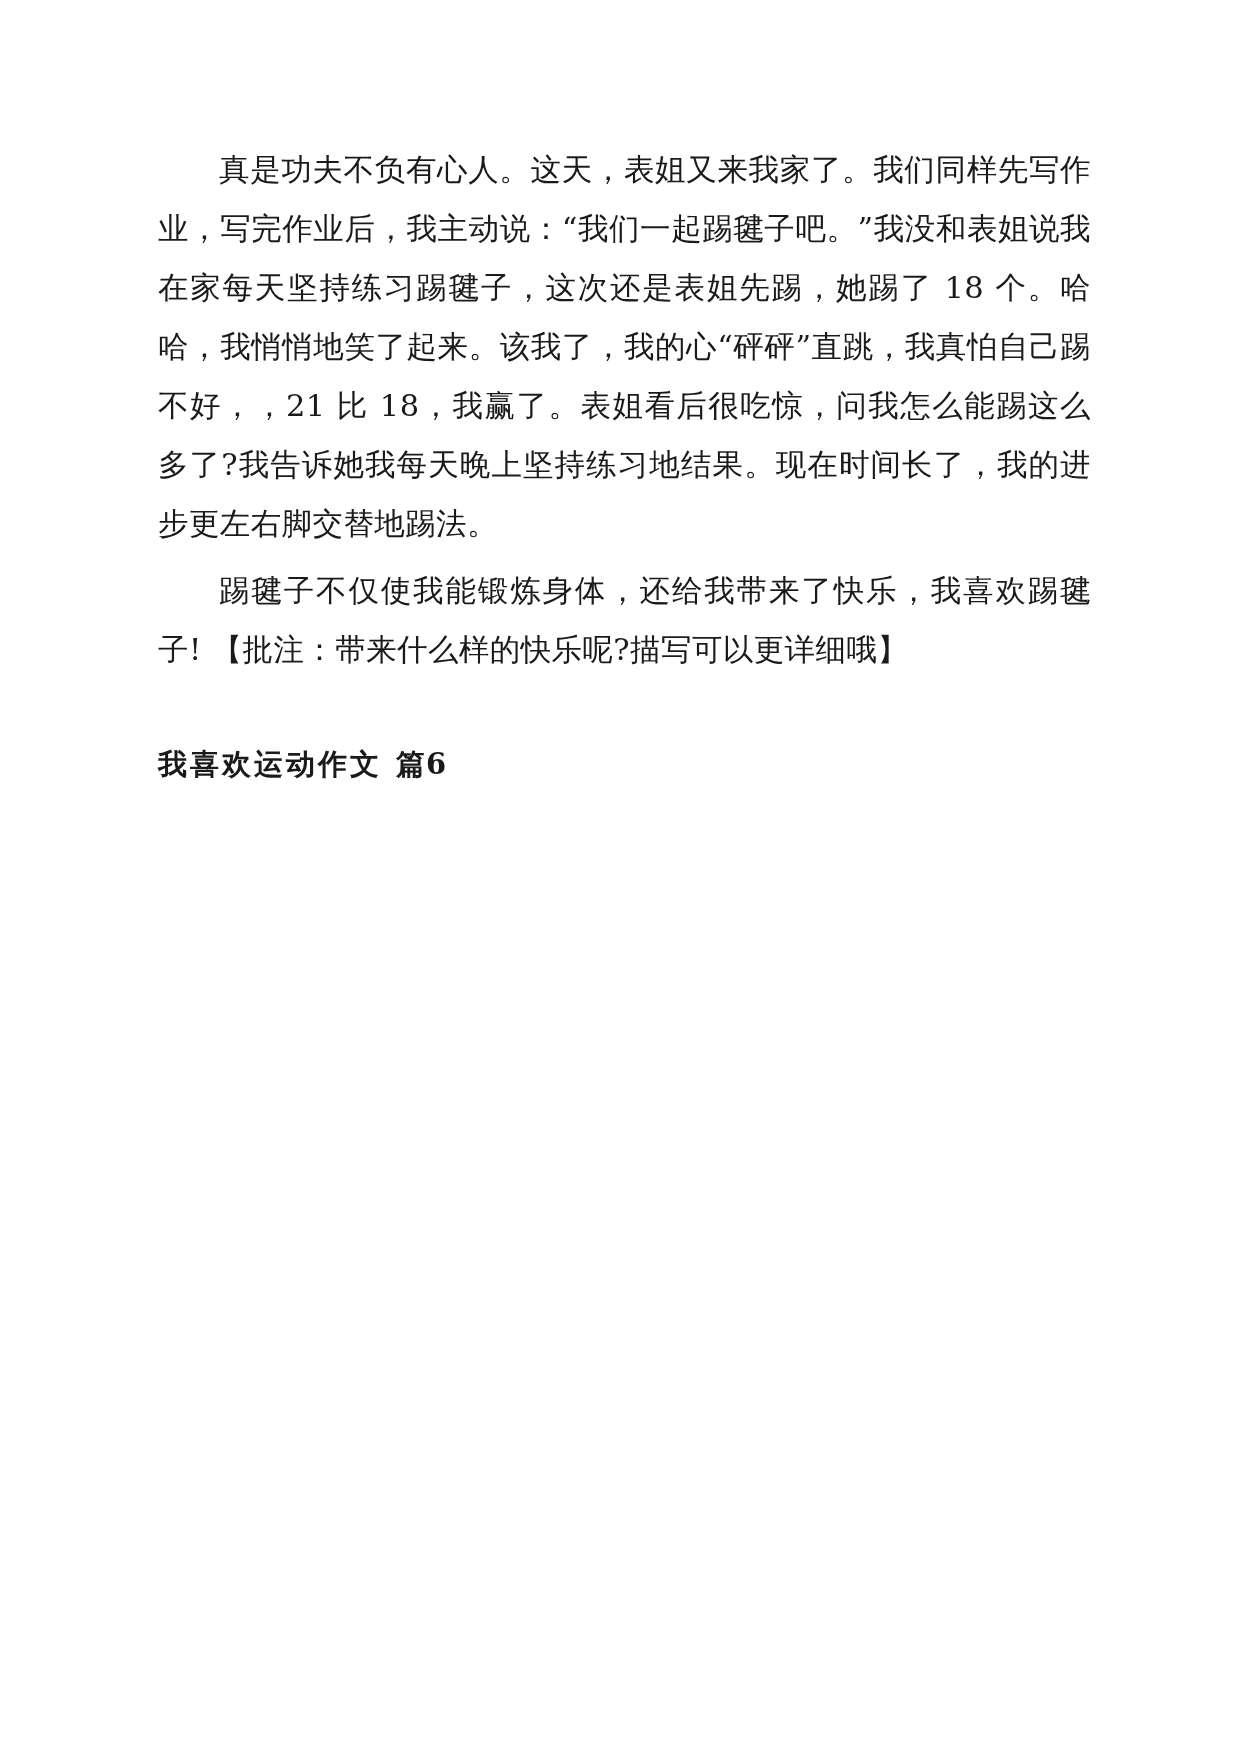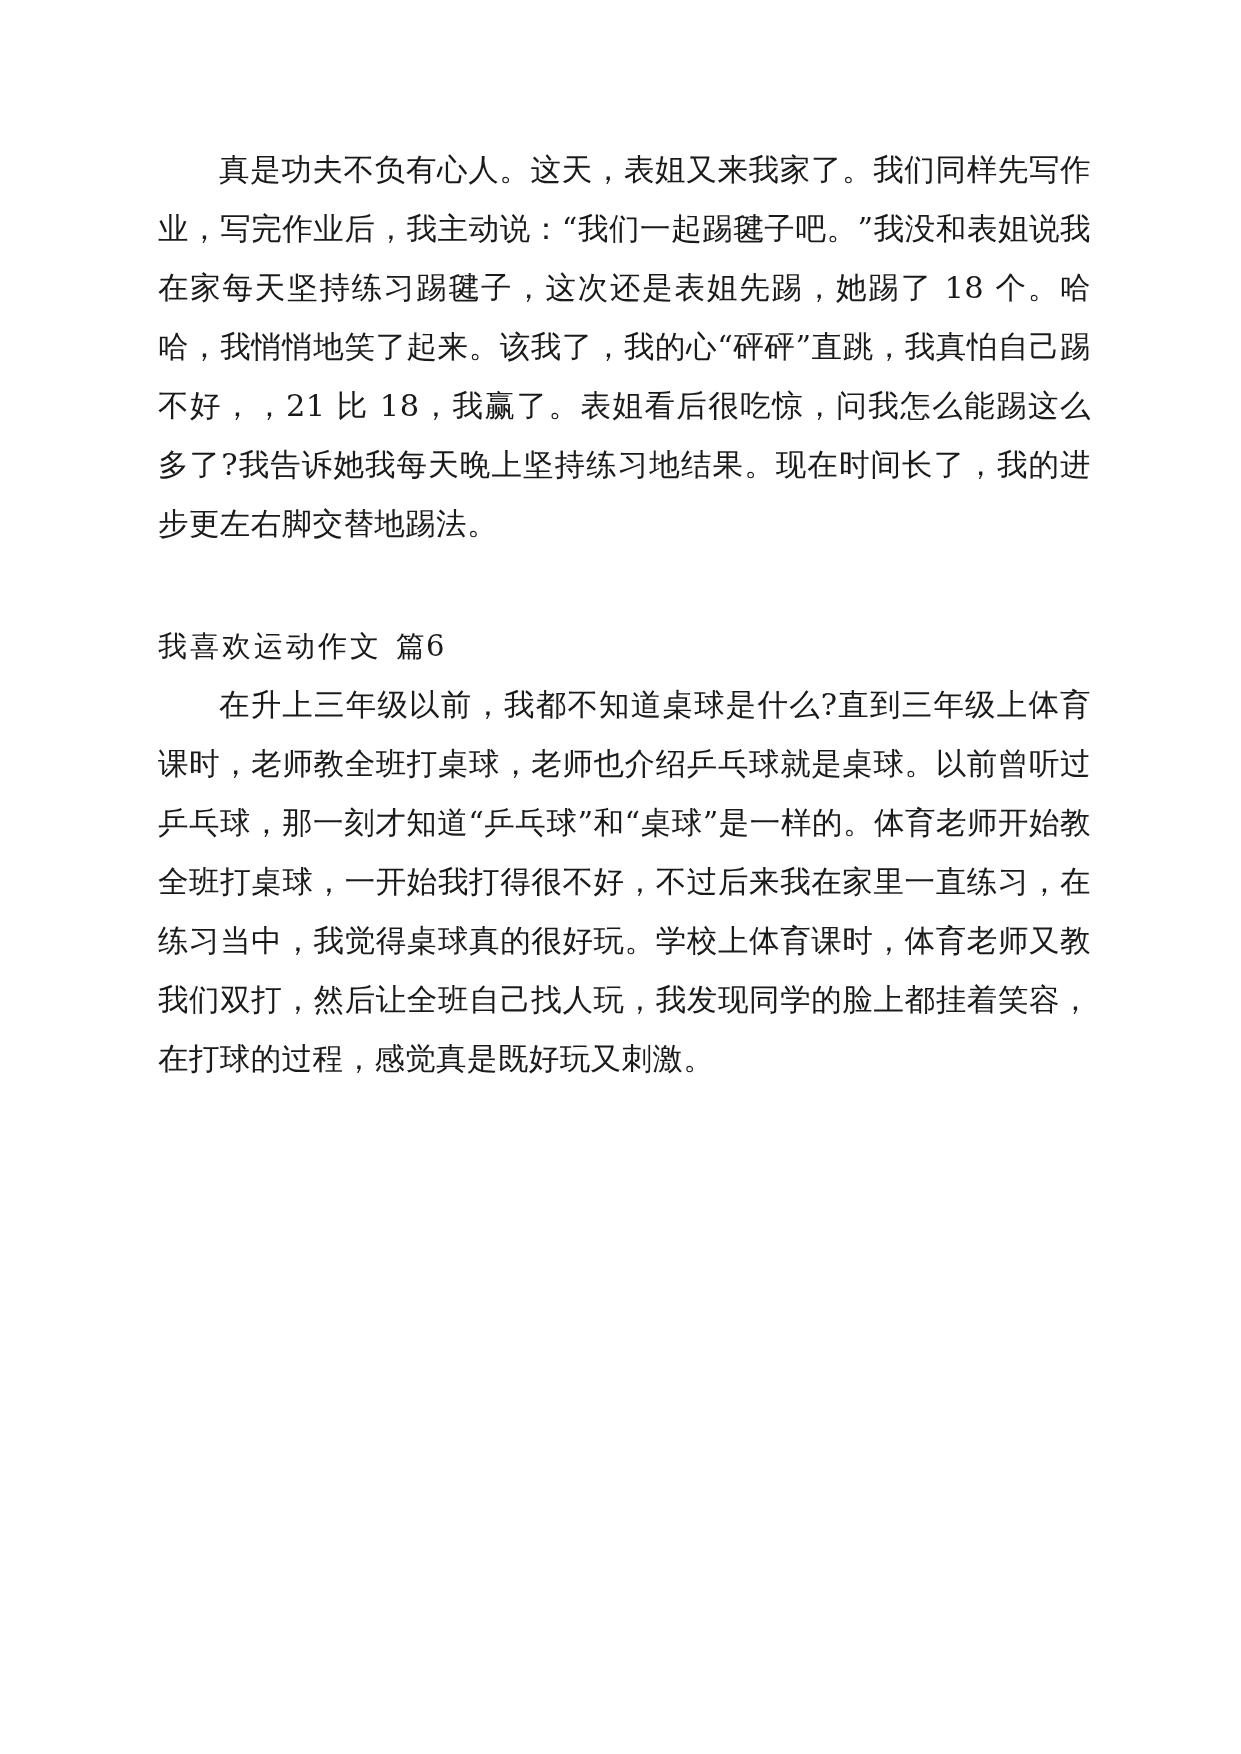--- a/index.html
+++ b/index.html
@@ -30,44 +30,44 @@
     letter-spacing: 0.4px;
   }
   .para.indent {
     text-indent: 2em;
   }
   .section-heading {
     font-size: 29px;
     line-height: 58px;
     margin: 0;
     letter-spacing: 1px;
-    font-weight: normal;
+    font-weight: bold;
   }
   .gap-small { height: 8px; }
   .gap-heading { height: 56px; }
   .heading-row {
     display: flex;
     align-items: baseline;
   }
   .heading-row .hd-title { letter-spacing: 3px; }
   .heading-row .hd-num { margin-left: 14px; letter-spacing: 1px; }
 </style>
 </head>
 <body>
 
 <div class="page">
 
   <p class="para indent">真是功夫不负有心人。这天，表姐又来我家了。我们同样先写作业，写完作业后，我主动说：“我们一起踢毽子吧。”我没和表姐说我在家每天坚持练习踢毽子，这次还是表姐先踢，她踢了 18 个。哈哈，我悄悄地笑了起来。该我了，我的心“砰砰”直跳，我真怕自己踢不好，，21 比 18，我赢了。表姐看后很吃惊，问我怎么能踢这么多了?我告诉她我每天晚上坚持练习地结果。现在时间长了，我的进步更左右脚交替地踢法。</p>
 
   <div class="gap-small"></div>
 
+  <p class="para indent">踢毽子不仅使我能锻炼身体，还给我带来了快乐，我喜欢踢毽子! 【批注：带来什么样的快乐呢?描写可以更详细哦】</p>
 
   <div class="gap-heading"></div>
 
   <div class="heading-row">
     <span class="section-heading hd-title">我喜欢运动作文</span>
     <span class="section-heading hd-num">篇6</span>
   </div>
 
 
-  <p class="para indent">在升上三年级以前，我都不知道桌球是什么?直到三年级上体育课时，老师教全班打桌球，老师也介绍乒乓球就是桌球。以前曾听过乒乓球，那一刻才知道“乒乓球”和“桌球”是一样的。体育老师开始教全班打桌球，一开始我打得很不好，不过后来我在家里一直练习，在练习当中，我觉得桌球真的很好玩。学校上体育课时，体育老师又教我们双打，然后让全班自己找人玩，我发现同学的脸上都挂着笑容，在打球的过程，感觉真是既好玩又刺激。</p>
 
 </div>
 
 </body></html>

